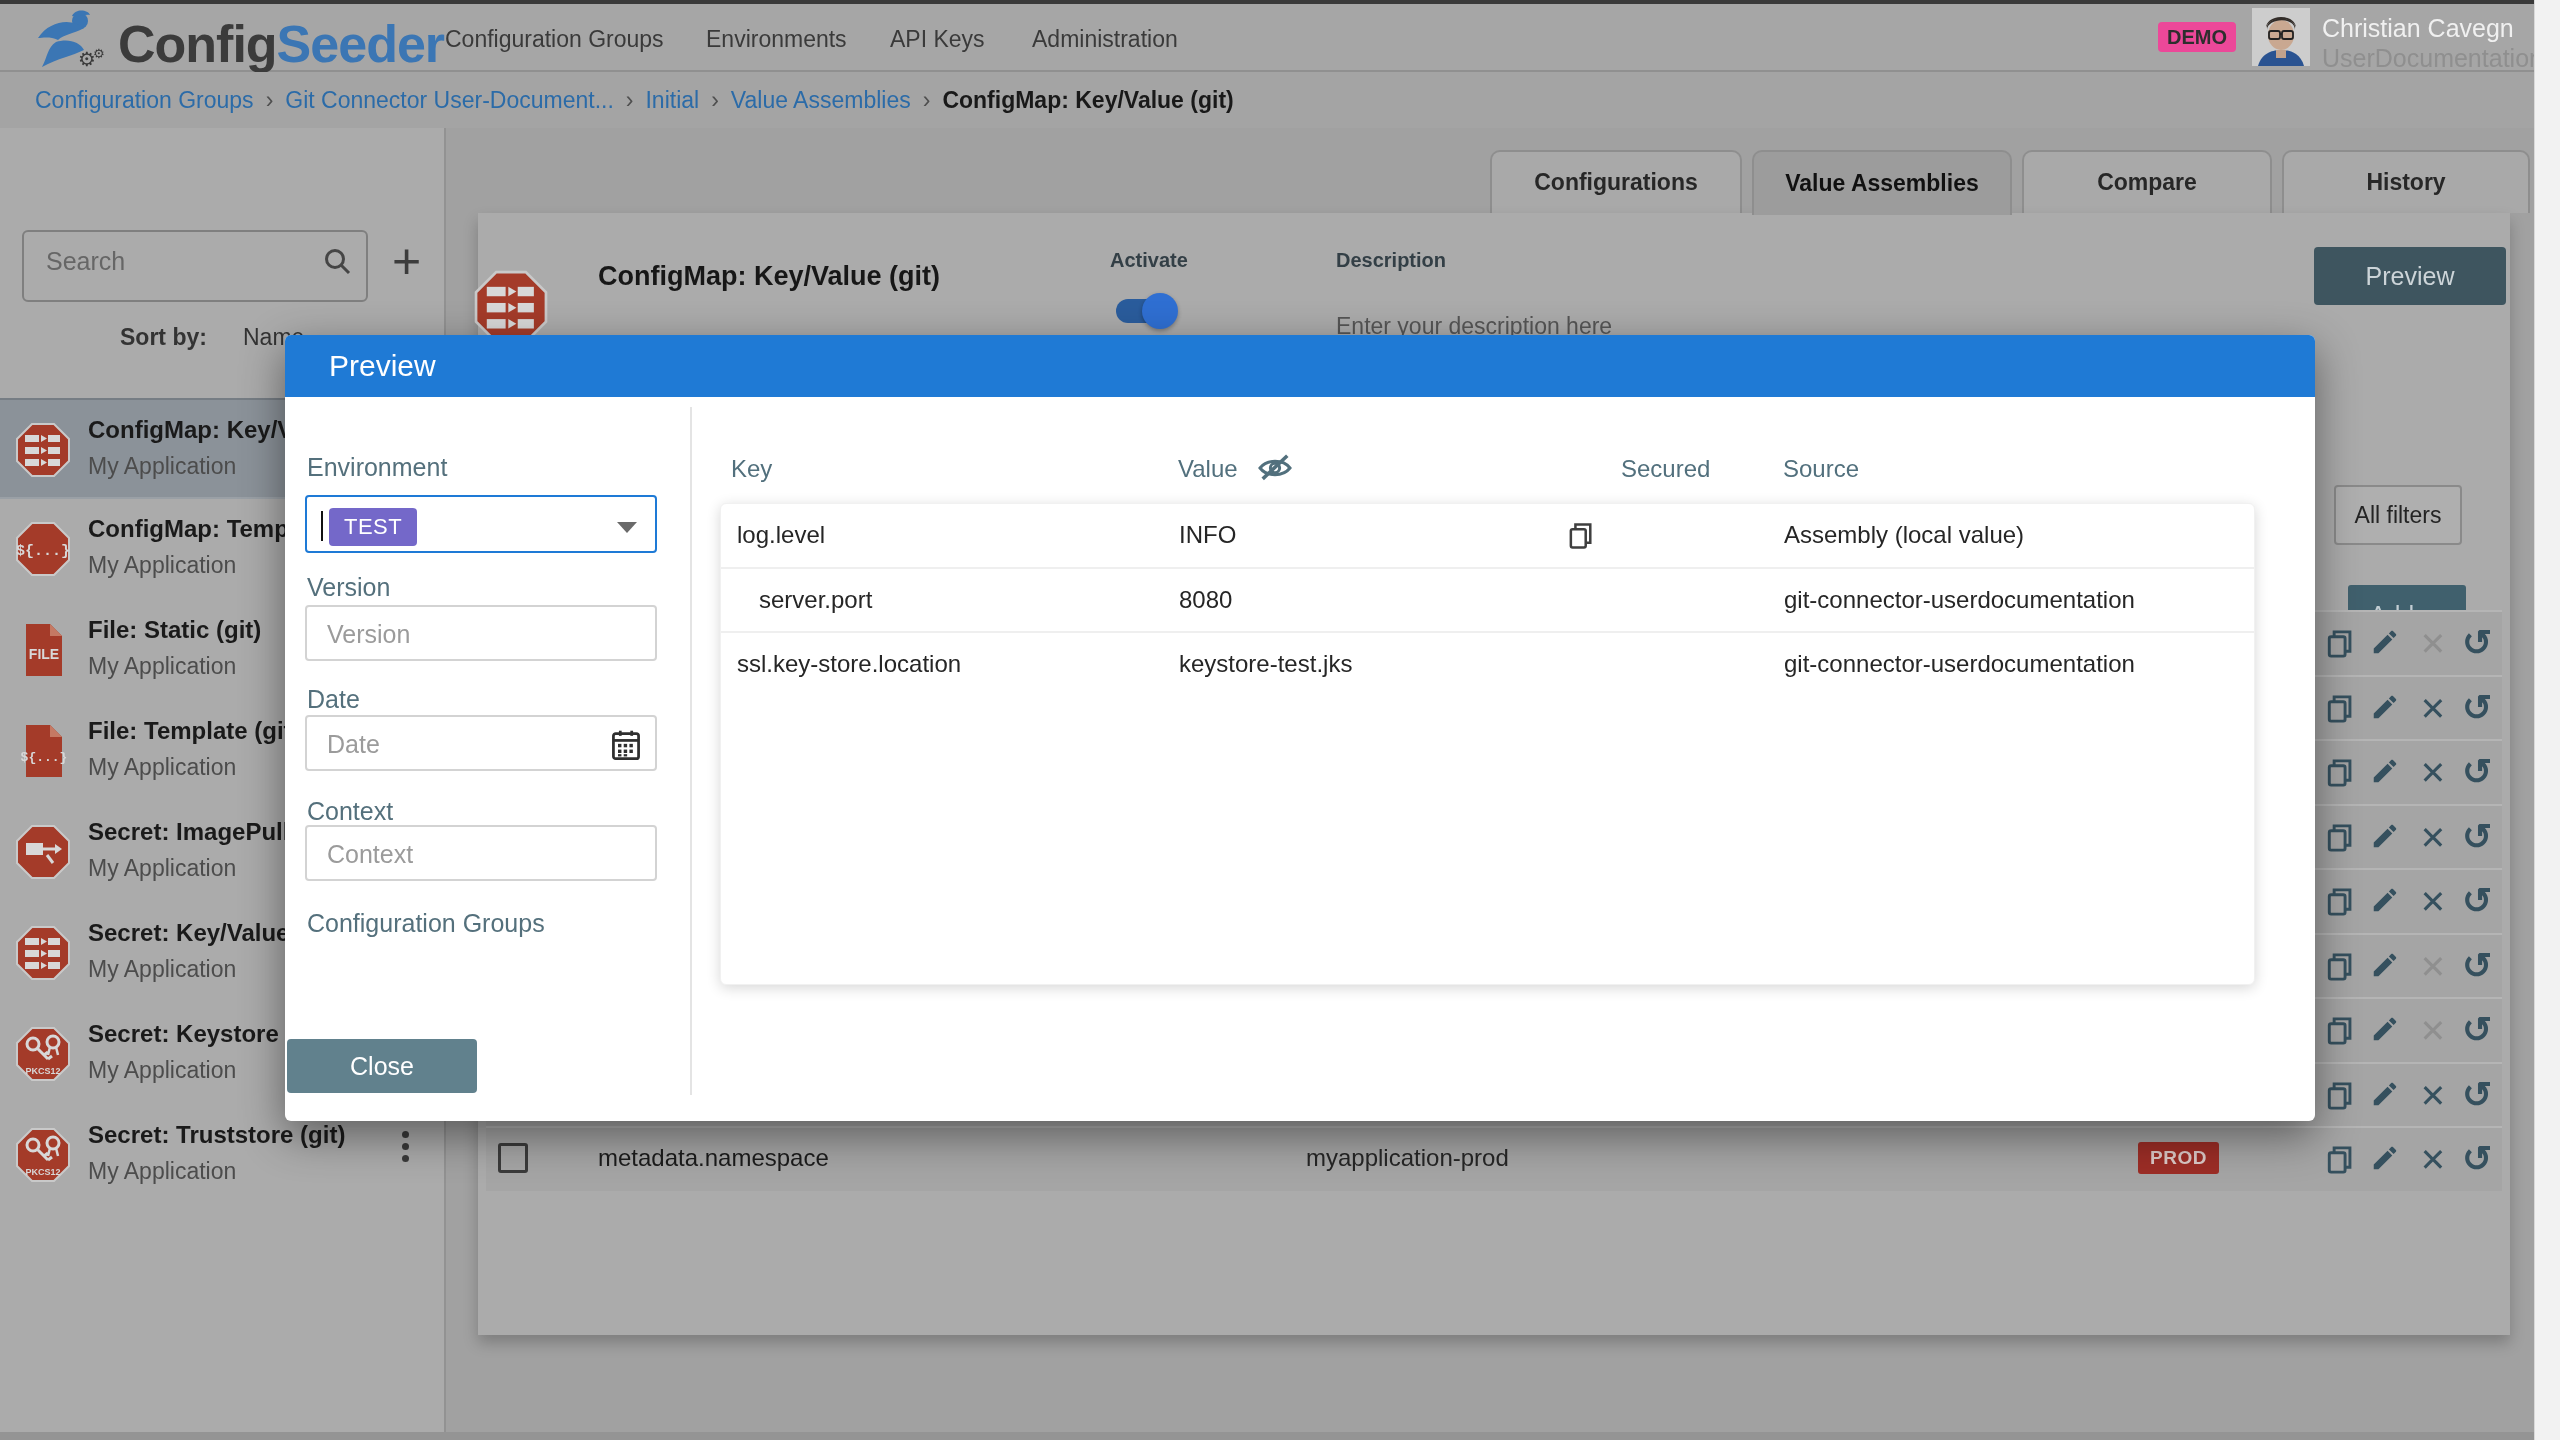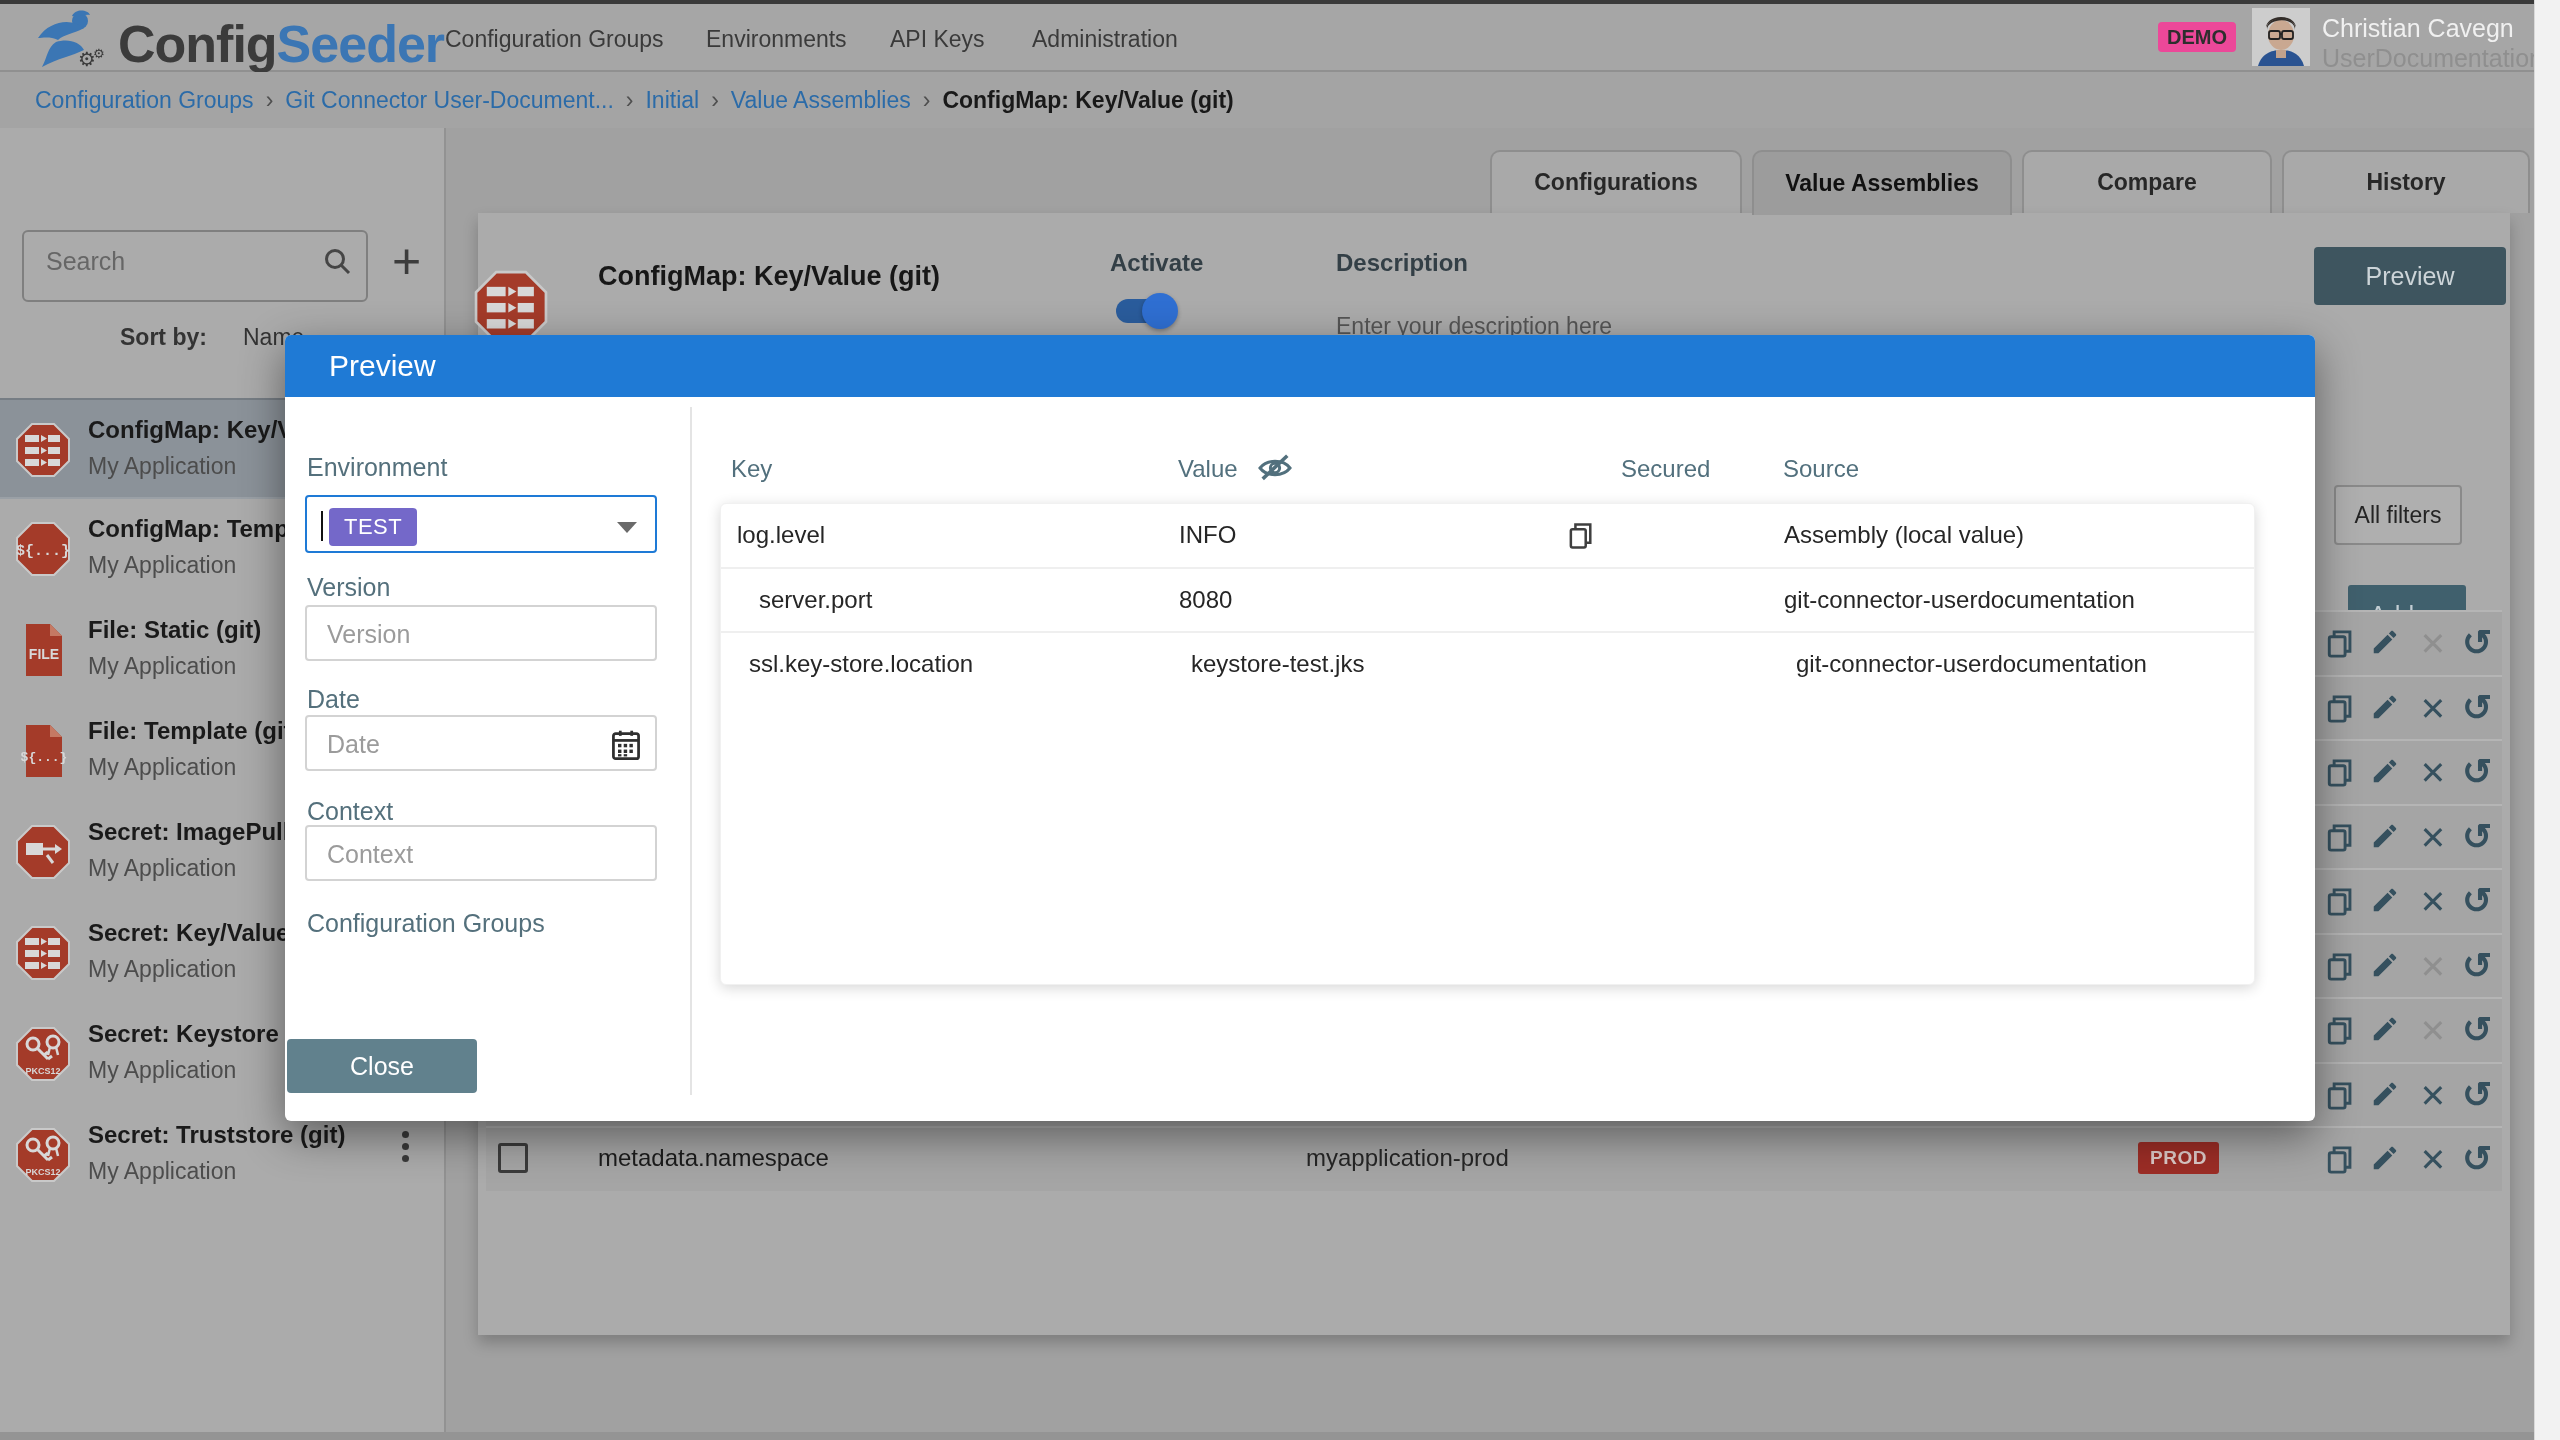--- a/index.html
+++ b/index.html
@@ -37,21 +37,21 @@
   .kebab{position:absolute;right:34px;top:26px;width:8px;}
   .kebab i{display:block;width:7px;height:7px;border-radius:50%;background:#3a3a3a;margin:0 0 5px 0;}
   
   .tab{position:absolute;top:150px;height:63px;background:#a9a9a9;border:2px solid #8e8e8e;border-bottom:none;
        border-radius:10px 10px 0 0;box-sizing:border-box;display:flex;align-items:center;justify-content:center;
        font-size:23px;font-weight:600;color:#272727;cursor:pointer;}
   .tab.active{background:#9c9c9c;color:#111;height:65px;z-index:2;}
   
   #card{left:478px;top:213px;width:2032px;height:1122px;background:#ababab;box-shadow:0 8px 14px rgba(0,0,0,.22);}
   #content-title{left:120px;top:48px;font-size:27px;font-weight:bold;color:#171717;}
-  .fieldcap{font-size:24px;font-weight:600;color:#333f46;}
+  .fieldcap{font-size:20px;font-weight:600;color:#333f46;}
   #toggle{left:638px;top:86px;width:60px;height:24px;border-radius:12px;background:#2a5c9c;}
   #toggle .knob{position:absolute;left:26px;top:-6px;width:36px;height:36px;border-radius:50%;background:#2f6fd2;box-shadow:0 2px 4px rgba(0,0,0,.3);}
   #desc-ph{left:858px;top:100px;font-size:23px;color:#555;}
   .slate-btn{background:#3e555f;color:#ccd4d8;border-radius:4px;display:flex;align-items:center;justify-content:center;
              font-size:25px;cursor:pointer;}
   #all-filters{left:1856px;top:272px;width:128px;height:60px;background:#afafaf;border:2px solid #8a8a8a;border-radius:4px;
                box-sizing:border-box;display:flex;align-items:center;justify-content:center;font-size:23px;color:#242424;cursor:pointer;}
   #add-btn{left:1870px;top:372px;width:118px;height:60px;background:#40606d;border-radius:3px;color:#c3ced4;
            display:flex;align-items:center;justify-content:center;gap:12px;font-size:25px;cursor:pointer;}
   .chev{width:0;height:0;border-left:9px solid transparent;border-right:9px solid transparent;border-top:10px solid #c3ced4;}
@@ -83,21 +83,21 @@
   #env-caret{position:absolute;right:18px;top:25px;width:0;height:0;border-left:10px solid transparent;border-right:10px solid transparent;border-top:11px solid #6a6a6a;}
   #cg-box{position:absolute;left:20px;width:352px;height:64px;border:2px solid #d3d3d3;border-radius:4px;box-sizing:border-box;}
   #cg-chip{position:absolute;left:16px;top:9px;background:#e9e9e9;color:#2e2e2e;font-size:25px;padding:7px 20px;border-radius:2px;white-space:nowrap;}
   #close-btn{position:absolute;left:2px;top:704px;width:190px;height:54px;background:#61818d;color:#fff;border-radius:4px;
              display:flex;align-items:center;justify-content:center;font-size:25px;cursor:pointer;}
   #vdivider{position:absolute;left:405px;top:72px;bottom:26px;width:2px;background:#e4e4e4;}
   .thead{position:absolute;top:120px;font-size:24px;color:#52707d;}
   #ptable{position:absolute;left:435px;top:168px;width:1535px;height:482px;background:#fff;border-radius:6px;
           box-shadow:0 3px 14px rgba(0,0,0,.16);border:1px solid #f1f1f1;box-sizing:border-box;}
   .prow{position:relative;height:64.5px;border-bottom:2px solid #efefef;box-sizing:border-box;}
-  .prow:last-child{border-bottom:none;margin-left:12px;}
+  .prow:last-child{border-bottom:none;}
   .pcell{position:absolute;top:17px;font-size:24px;color:#262626;white-space:nowrap;}
   
   #vscroll{left:2534px;top:0;width:26px;height:1440px;background:#f2f2f2;border-left:1px solid #d9d9d9;z-index:20;box-sizing:border-box;}
   svg{display:block;}
 </style>
 </head>
 <body>
 
 <div id="bg">
 

